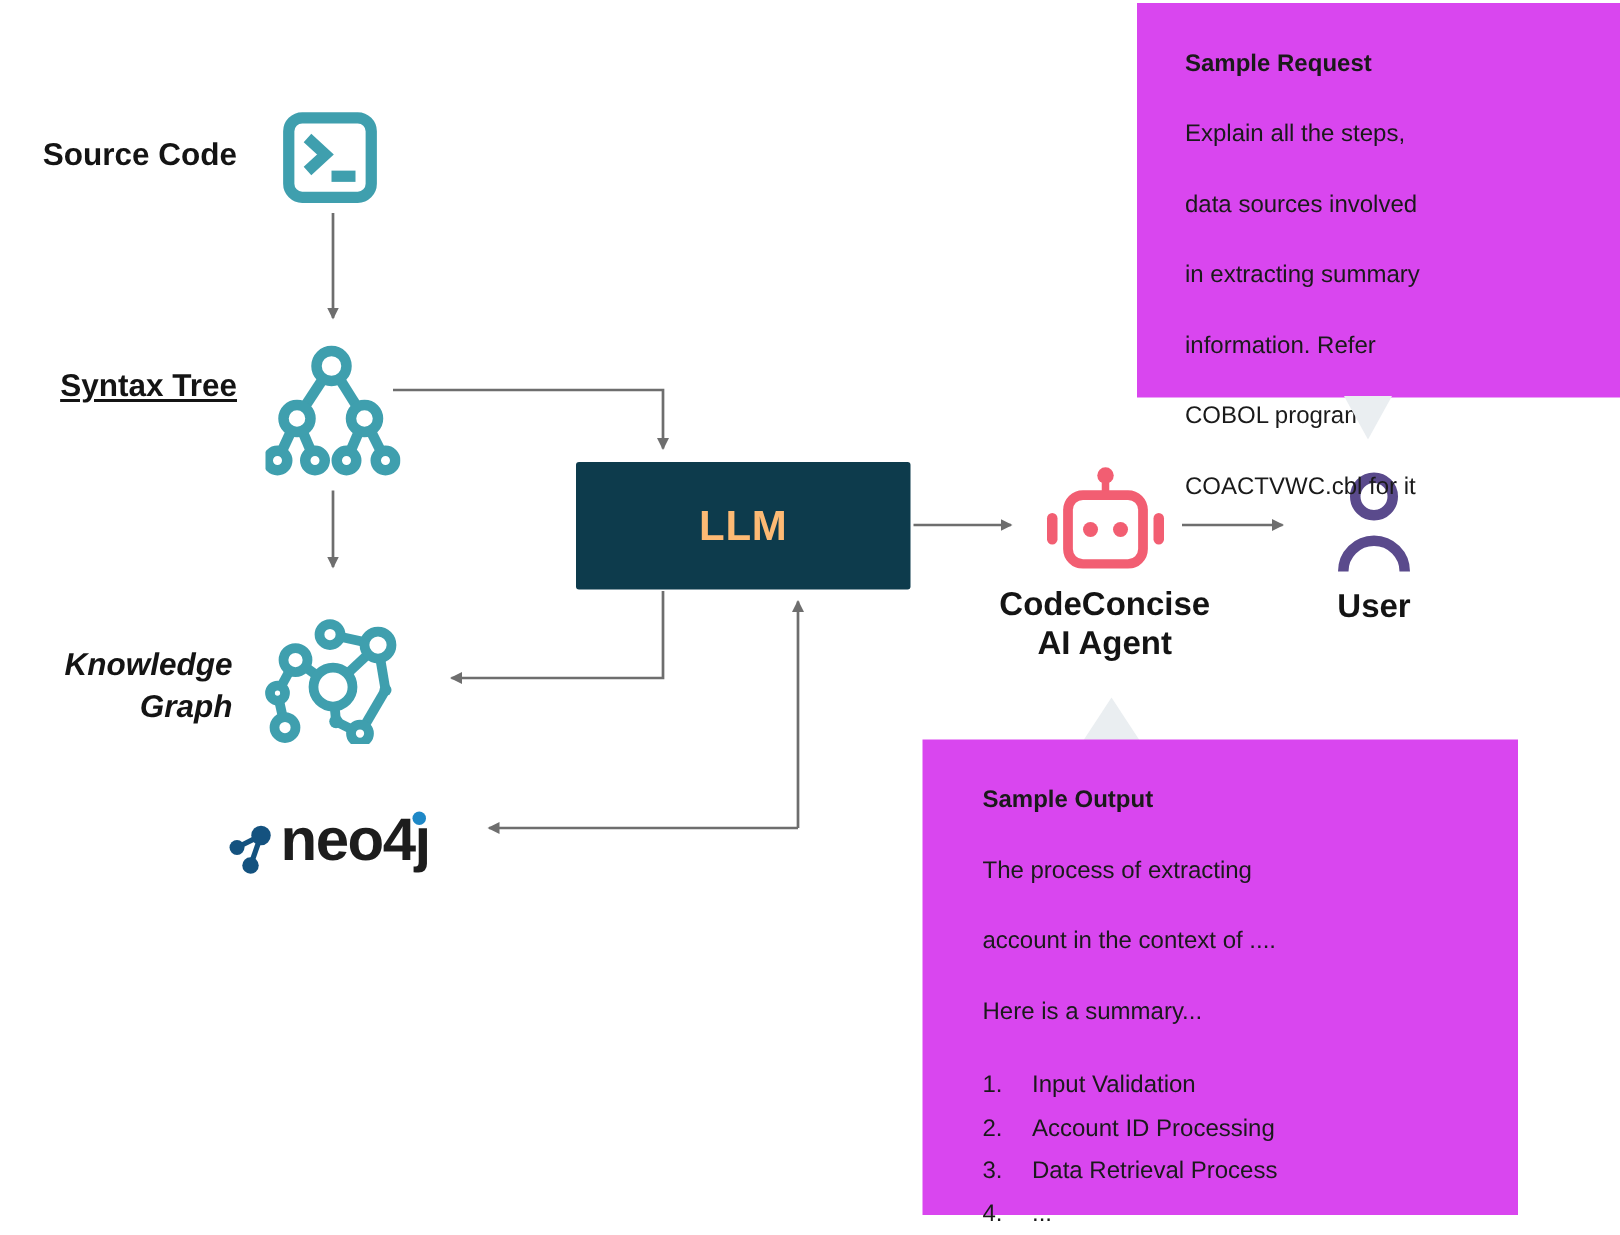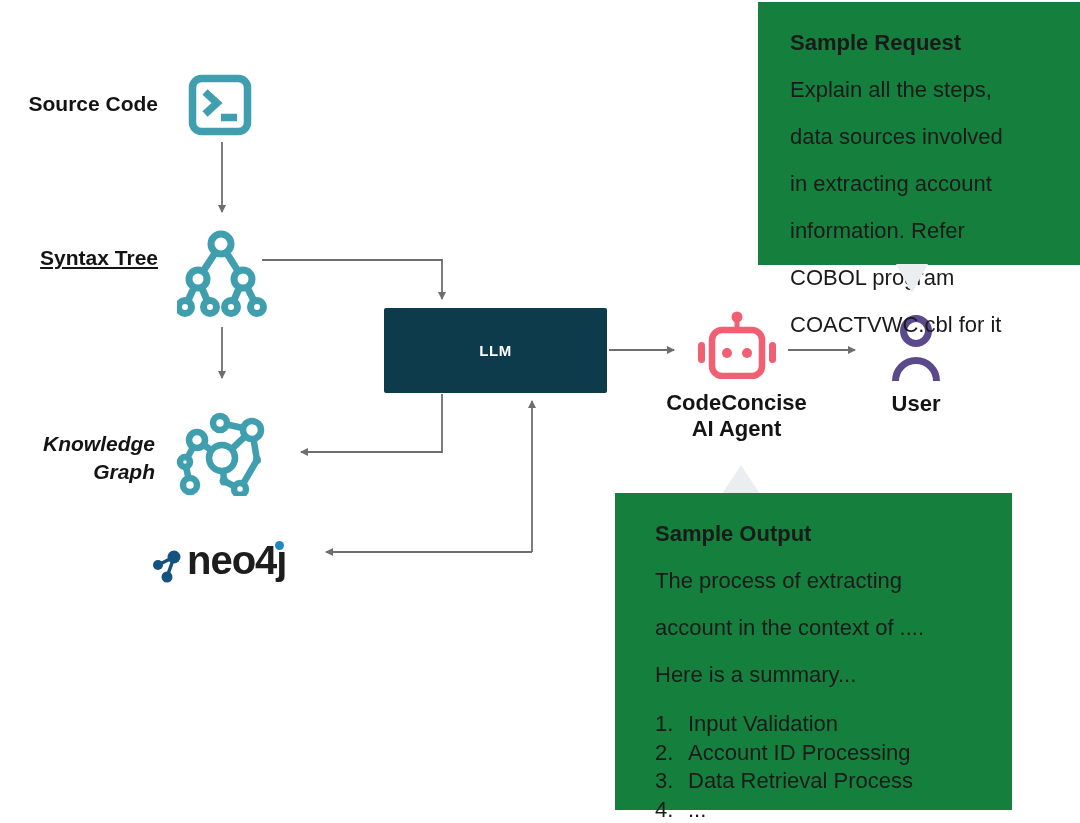--- a/index.html
+++ b/index.html
@@ -12,28 +12,28 @@
     position:absolute; font-weight:bold; font-size:21px; line-height:27px;
     color:#141414; text-align:right;
   }
   .node-label.center { text-align:center; }
   .label-line { white-space:nowrap; }
   
   .llm-box {
     position:absolute; left:384px; top:308px; width:223px; height:85px;
     background:#0D3B4C; border-radius:2px;
     display:flex; align-items:center; justify-content:center;
-    color:#ffffff; font-weight:bold; font-size:15px; letter-spacing:0.5px;
+    color:#fdba74; font-weight:bold; font-size:28px; letter-spacing:0.5px;
   }
   
   .icon { position:absolute; }
   
   .callout {
-    position:absolute; background:#15803d; box-sizing:border-box;
-    font-size:22px; line-height:27px; color:#1A1A1A;
+    position:absolute; background:#d946ef; box-sizing:border-box;
+    font-size:16px; line-height:27px; color:#1A1A1A;
   }
   .callout-request { left:758px; top:2px; width:322px; height:263px; padding:28px 10px 0 32px; }
   .callout-output  { left:615px; top:493px; width:397px; height:317px; padding:28px 10px 0 40px; }
   .callout-title { font-weight:bold; line-height:26px; margin-bottom:2px; white-space:nowrap; }
   .callout-line  { white-space:nowrap;margin-top:20px; }
   .tail { position:absolute; width:0; height:0; }
   .tail-down {
     left:896px; top:264px;
     border-left:16px solid transparent; border-right:16px solid transparent;
     border-top:29px solid #EAEEF1;
@@ -200,21 +200,21 @@
 
   <div class="node-label center" style="left:866px; top:390px; width:100px; font-size:22px;">
     <span>User</span>
   </div>
 
   <div class="callout callout-request">
     <div class="callout-title">Sample Request</div>
     <div>
         <div class="callout-line">Explain all the steps,</div>
         <div class="callout-line">data sources involved</div>
-        <div class="callout-line">in extracting account</div>
+        <div class="callout-line">in extracting summary</div>
         <div class="callout-line">information. Refer</div>
         <div class="callout-line">COBOL program</div>
         <div class="callout-line">COACTVWC.cbl for it</div>
       </div>
   </div>
   <div class="tail tail-down"></div>
 
   <div class="tail tail-up"></div>
   <div class="callout callout-output">
     <div class="callout-title">Sample Output</div>

